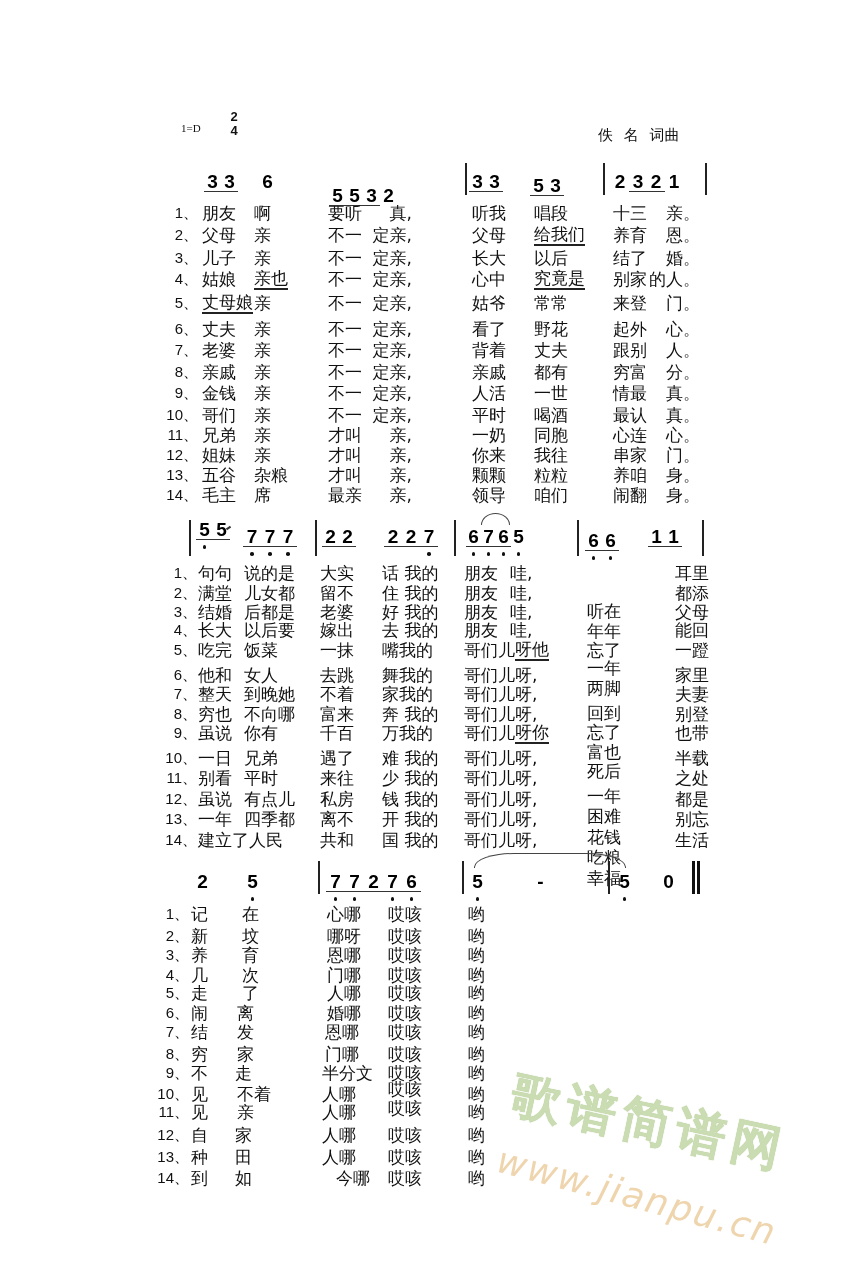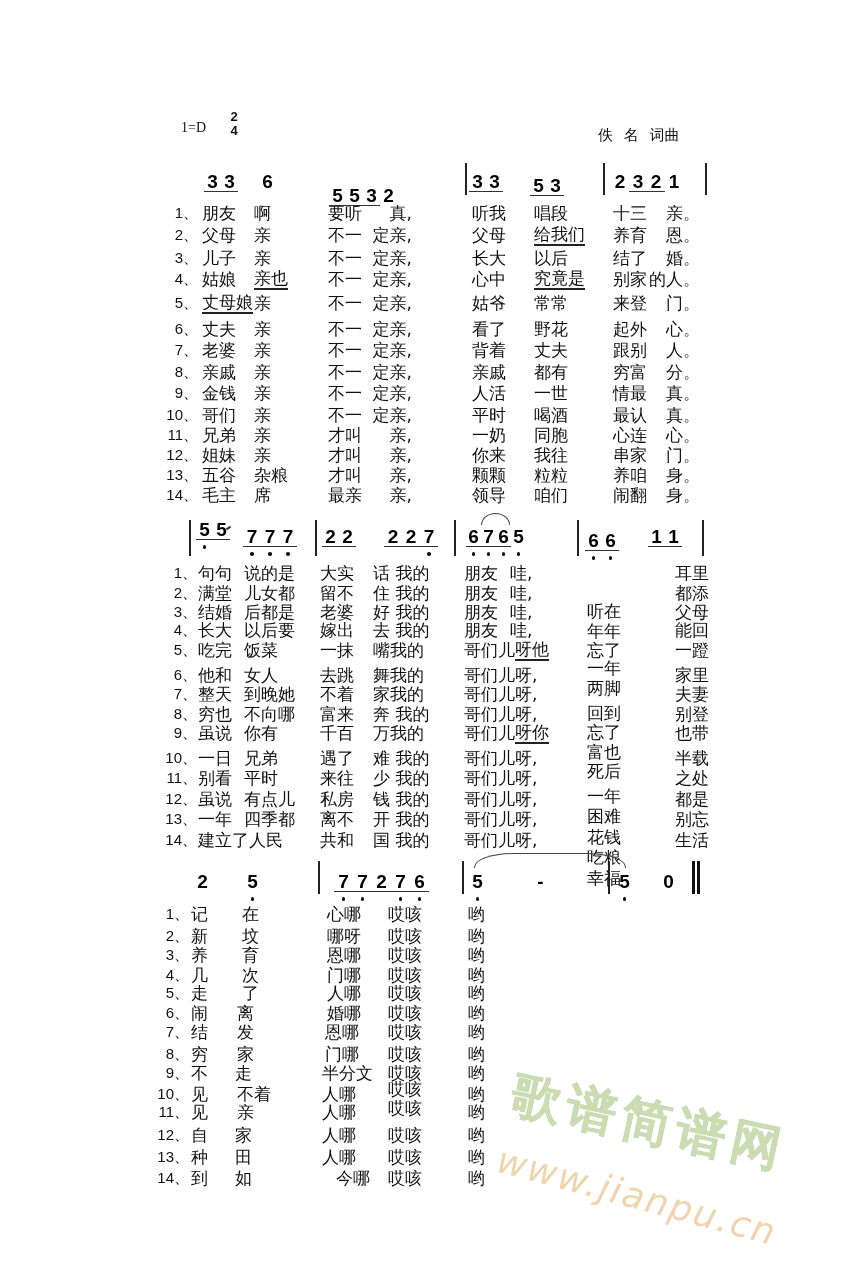--- a/index.html
+++ b/index.html
@@ -1,18 +1,18 @@
 <!DOCTYPE html>
 <html><head>
 <meta charset="utf-8">
 <style>
   body{margin:0;background:#fff;}
   .page{position:relative;width:850px;height:1276px;background:#ffffff;overflow:hidden;color:#111;font-family:"DejaVu Sans",sans-serif;}
   .title{position:absolute;left:320px;top:38px;font-family:"DejaVu Serif",serif;font-weight:bold;font-size:38px;line-height:46px;letter-spacing:37px;white-space:nowrap;color:#000;}
-  .key{position:absolute;left:181px;top:119px;font-family:"Liberation Serif",serif;font-size:14px;line-height:18px;white-space:nowrap;}
+  .key{position:absolute;left:181px;top:119px;font-family:"Liberation Serif",serif;font-size:11px;line-height:18px;white-space:nowrap;}
   .ts{position:absolute;left:227px;top:110px;width:14px;text-align:center;font:bold 13px/14px "Liberation Sans",sans-serif;}
   .ts span{display:block;}
   .credit{position:absolute;left:598px;top:126px;font-family:"DejaVu Serif",serif;font-size:15px;line-height:18px;white-space:nowrap;word-spacing:6px;}
 
   .grp{position:absolute;font:bold 19px/19px "Liberation Sans",sans-serif;white-space:nowrap;color:#000;}
   .n{display:inline-block;text-align:center;position:relative;}
   .w15 .n{width:15px;} .w17 .n{width:17px;} .w18 .n{width:18px;} .w19 .n{width:19px;}
   .beam{display:inline-block;border-bottom:1.6px solid #333;}
   .lo::after{content:"";position:absolute;left:50%;top:25px;width:3.5px;height:3.5px;margin-left:-1.75px;background:#111;border-radius:50%;}
   .bar{position:absolute;width:2px;background:#222;}
@@ -25,21 +25,21 @@
   .row .num{font-family:"Liberation Sans",sans-serif;font-size:15px;text-align:right;}
   .row .u{border-bottom:2px solid #222;line-height:19px;}
 
   .s1 .num{left:150px;width:48px;}
   .s1 .c1{left:202px;} .s1 .c2{left:254px;} .s1 .c3{left:328px;}
   .s1 .c4{left:356px;width:56px;text-align:right;}
   .s1 .c5{left:472px;} .s1 .c6{left:534px;} .s1 .c7{left:613px;}
   .s1 .c8{left:636px;width:64px;text-align:right;}
 
   .s2 .num{left:150px;width:47px;}
-  .s2 .c1{left:198px;} .s2 .c2{left:244px;} .s2 .c3{left:320px;} .s2 .c4{left:373px;}
+  .s2 .c1{left:198px;} .s2 .c2{left:244px;} .s2 .c3{left:320px;} .s2 .c4{left:382px;}
   .s2 .c5{left:464px;} .s2 .c5b{left:515px;} .s2 .c6{left:510px;} .s2 .c7{left:587px;margin-top:38px;} .s2 .c8{left:675px;}
 
   .s3 .num{left:140px;width:49px;}
   .s3 .c1{left:191px;} .s3 .c2{left:242px;} .s3 .c3{left:327px;} .s3 .c4{left:388px;} .s3 .c5{left:468px;}
 
   .wm-cn{position:absolute;left:518px;top:1066px;font-weight:bold;font-size:50px;line-height:56px;letter-spacing:6px;color:#cadcb1;transform:rotate(12deg);transform-origin:0 0;white-space:nowrap;text-shadow:0 0 1px #a9c088;}
   .wm-url{position:absolute;left:503px;top:1140px;font-style:italic;font-size:36px;line-height:40px;letter-spacing:2px;color:#efd5ae;transform:rotate(15deg);transform-origin:0 0;white-space:nowrap;}
 </style>
 </head>
 <body>
@@ -380,21 +380,21 @@
         <span class="c5">哥们儿呀,</span>
         <span class="c7">幸福</span>
         <span class="c8">生活</span>
       </div>
   </div>
 
   <div class="sys s3">
     <div class="grp w17" style="left:194px;top:872px"><span class="n">2</span></div>
     <div class="grp w17" style="left:244px;top:872px"><span class="n lo">5</span></div>
     <div class="bar" style="left:318px;top:861px;height:33px"></div>
-    <div class="grp w19" style="left:334px;top:872px"><span class="beam"><span class="n lo">7</span><span class="n lo">7</span><span class="n">2</span></span><span class="beam"><span class="n lo">7</span><span class="n lo">6</span></span></div>
+    <div class="grp w19" style="left:326px;top:872px"><span class="beam"><span class="n lo">7</span><span class="n lo">7</span><span class="n">2</span></span><span class="beam"><span class="n lo">7</span><span class="n lo">6</span></span></div>
     <div class="bar" style="left:462px;top:861px;height:33px"></div>
     <div class="slur" style="left:474px;top:853px;width:150px;height:14px;border-radius:40px 40px 0 0 / 14px 14px 0 0"></div>
     <div class="grp w17" style="left:469px;top:872px"><span class="n lo">5</span></div>
     <div class="grp w17" style="left:532px;top:872px"><span class="n">-</span></div>
     <div class="bar" style="left:608px;top:861px;height:33px"></div>
     <div class="grp w17" style="left:616px;top:872px"><span class="n lo">5</span></div>
     <div class="grp w17" style="left:660px;top:872px"><span class="n">0</span></div>
     <div class="dbar" style="left:692px;top:861px;height:33px"></div>
     <div class="dbar" style="left:697px;top:861px;height:33px"></div>
 

